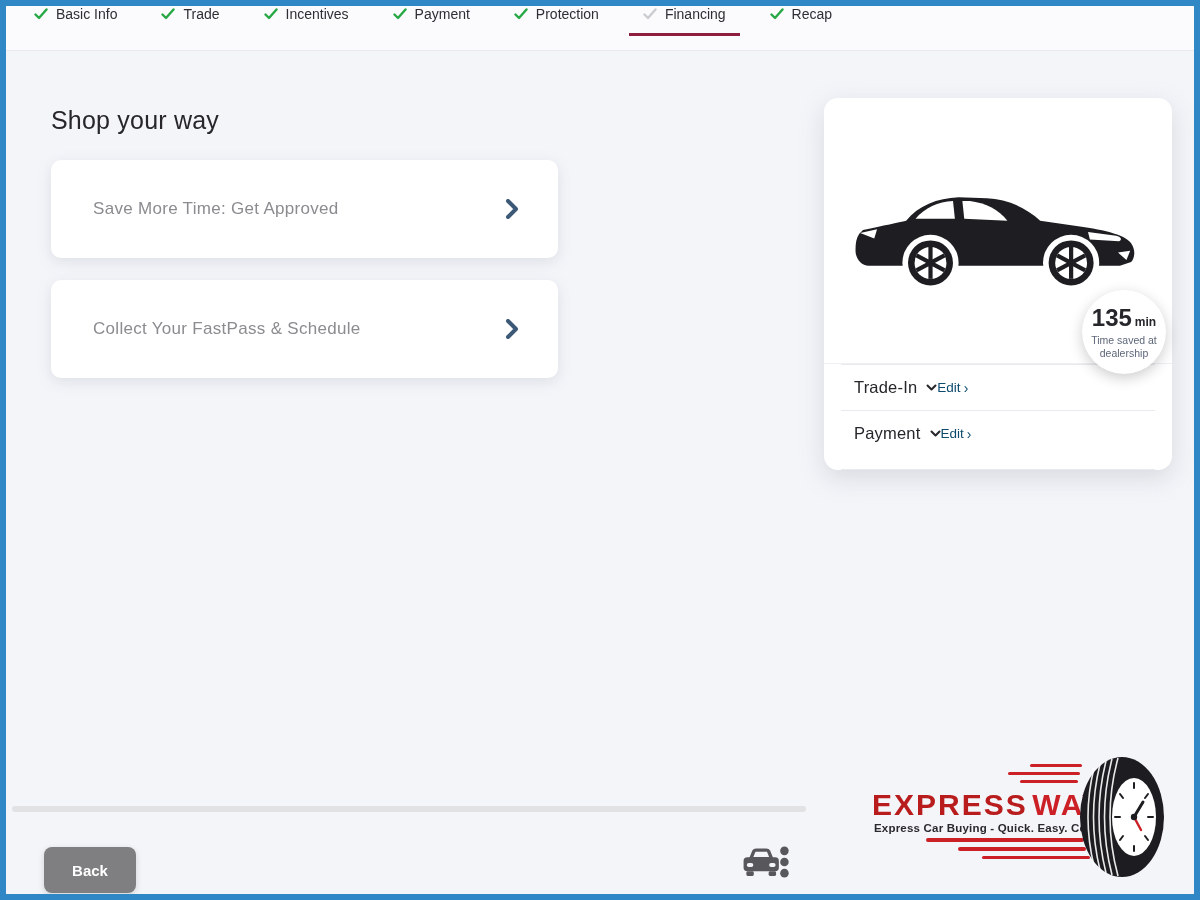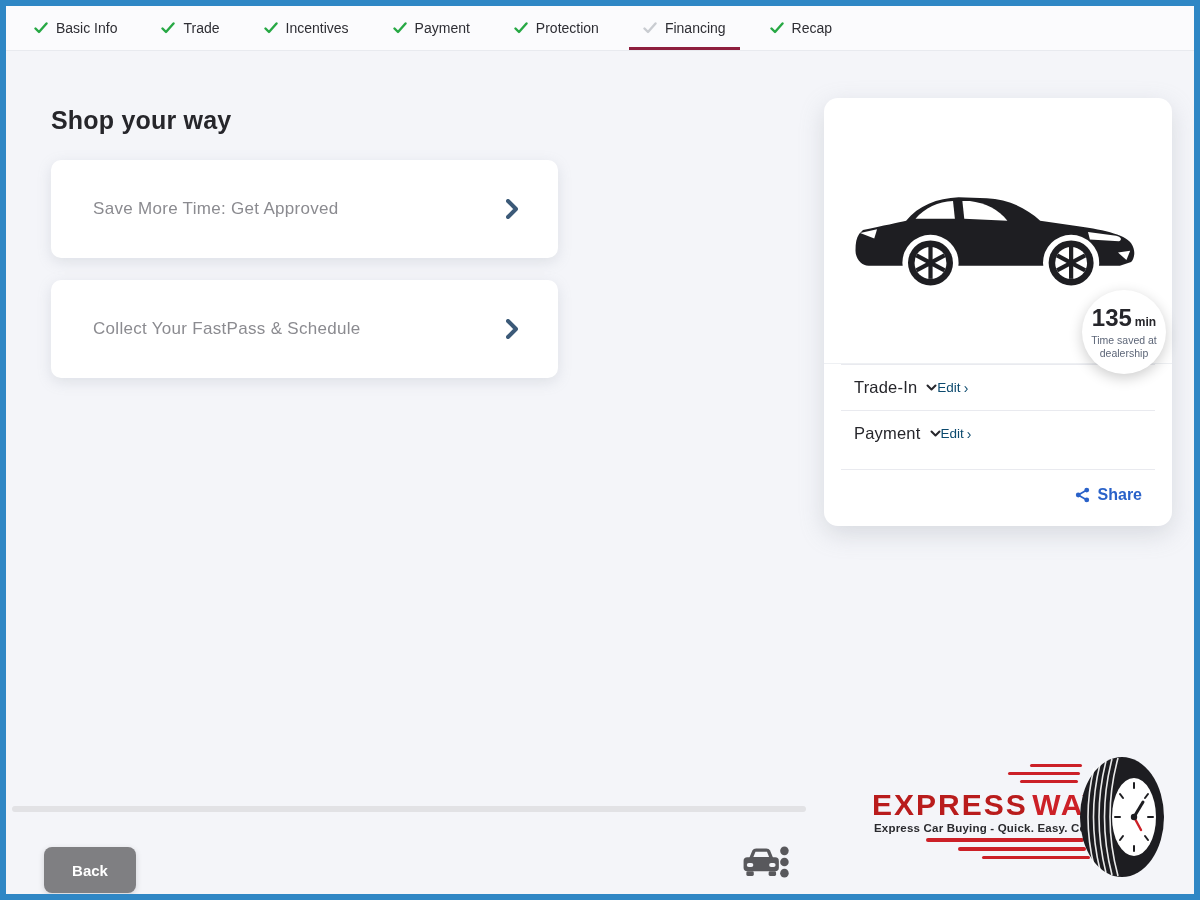--- a/index.html
+++ b/index.html
@@ -11,39 +11,39 @@
     position:relative;
     overflow:hidden;
   }
 
   
   .nav {
     height:45px;
     background:#fbfbfd;
     border-bottom:1px solid #e8eaef;
     display:flex;
-    align-items:center;
+    align-items:flex-start;
     padding-left:28px;
     gap:44px;
   }
   .step {
     display:flex; align-items:center; gap:8px;
     font-size:14px; color:#2e2e34; font-weight:500;
     position:relative; cursor:pointer; white-space:nowrap;
   }
   .step svg { display:block; }
   .step.current::after {
     content:""; position:absolute; left:-14px; right:-14px; bottom:-14px;
     height:3px; background:#8e1e3e;
   }
 
   
   .page-title {
     position:absolute; left:45px; top:100px;
-    font-size:25px; font-weight:700; color:#26262b; letter-spacing:.2px;
+    font-size:25px; font-weight:400; color:#26262b; letter-spacing:.2px;
   }
   .option-card {
     position:absolute; left:45px; width:507px; height:98px;
     background:#fff; border-radius:10px;
     box-shadow:0 4px 14px rgba(140,150,165,.22);
     display:flex; align-items:center; justify-content:space-between;
     padding:0 40px 0 42px; cursor:pointer;
   }
   .option-card.first  { top:154px;text-align:center; }
   .option-card.second { top:274px; }
@@ -254,30 +254,20 @@
       </svg>
     </div>
     <span class="edit-link">
       <span>Edit</span>
       <span class="edit-chevron">›</span>
     </span>
   </div>
 
   <div class="card-divider"></div>
 
-  <div class="share-row">
-    <svg width="17" height="18" viewBox="0 0 24 24">
-      <circle cx="18" cy="5" r="3.4" fill="#2a62c9"></circle>
-      <circle cx="6" cy="12" r="3.4" fill="#2a62c9"></circle>
-      <circle cx="18" cy="19" r="3.4" fill="#2a62c9"></circle>
-      <line x1="6" y1="12" x2="18" y2="5" stroke="#2a62c9" stroke-width="2.4"></line>
-      <line x1="6" y1="12" x2="18" y2="19" stroke="#2a62c9" stroke-width="2.4"></line>
-    </svg>
-    <span class="share-label">Share</span>
-  </div>
 
 </aside>
 
 <div class="bottom-divider"></div>
 
 <button class="back-button">Back</button>
 
 <div class="car-menu">
   <svg width="52" height="40" viewBox="0 0 56 40">
     <path d="M12,16 L15.5,7.5 Q16.5,5.5 19.5,5.5 L30.5,5.5 Q33.5,5.5 34.5,7.5 L38,16 Z" fill="#58585c"></path>

